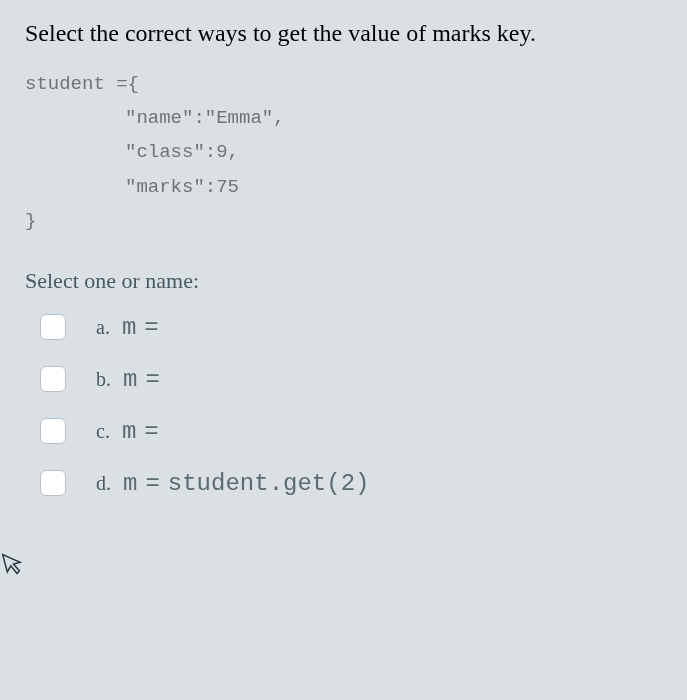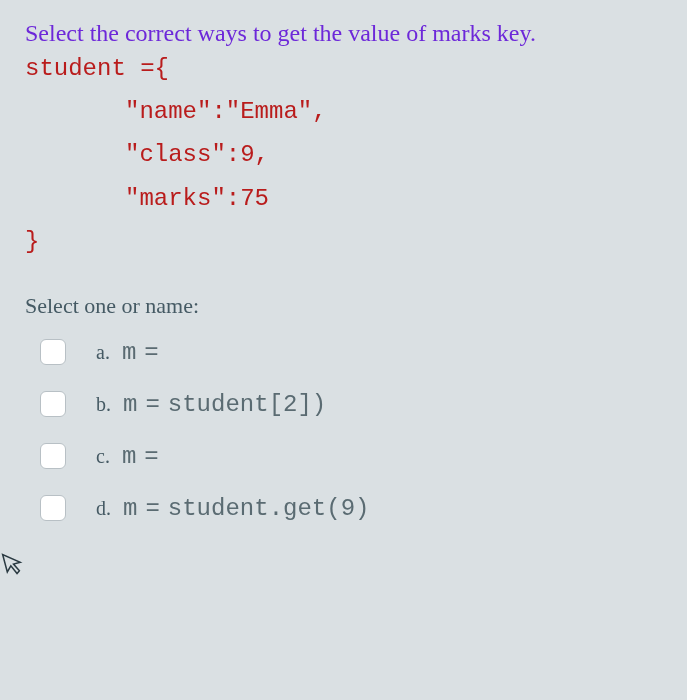--- a/index.html
+++ b/index.html
@@ -11,27 +11,28 @@
       width: 687px;
       height: 700px;
       background: #dae0e3;
       font-family: Georgia, 'Times New Roman', serif;
       padding: 20px 25px;
       color: #3a4a52;
       position: relative;
     }
     .question-title {
       font-size: 24px;
-      color: #6d28d9;
+      color: #000000;
+      margin-bottom: 20px;
       font-weight: normal;
     }
     .code-block {
       font-family: 'Courier New', Courier, monospace;
-      font-size: 24px;
-      color: #b91c1c;
+      font-size: 19px;
+      color: #737373;
       line-height: 1.8;
       margin-bottom: 30px;
     }
     .code-line {
       display: block;
     }
     .code-indent {
       padding-left: 100px;
     }
     .select-prompt {
@@ -109,38 +110,37 @@
       <span class="option-code">m</span>
       <span class="option-code">=</span>
     </div>
   </div>
   <div class="option-row">
     <div class="checkbox"></div>
     <div class="option-text">
       <span class="option-label">b.</span>
       <span class="option-code">m</span>
       <span class="option-code">=</span>
-      <span class="option-code">student[2])</span>
     </div>
   </div>
   <div class="option-row">
     <div class="checkbox"></div>
     <div class="option-text">
       <span class="option-label">c.</span>
       <span class="option-code">m</span>
       <span class="option-code">=</span>
     </div>
   </div>
   <div class="option-row">
     <div class="checkbox"></div>
     <div class="option-text">
       <span class="option-label">d.</span>
       <span class="option-code">m</span>
       <span class="option-code">=</span>
-      <span class="option-code">student.get(9)</span>
+      <span class="option-code">student.get(2)</span>
     </div>
   </div>
 </div>
 
 <div class="cursor-icon">
   <svg width="20" height="26" viewBox="0 0 20 26">
     <path d="M 2 2 L 2 20 L 7 15 L 11 24 L 14 22 L 10 14 L 17 14 Z" fill="none" stroke="#2a3a42" stroke-width="1.5"></path>
   </svg>
 </div>
 

